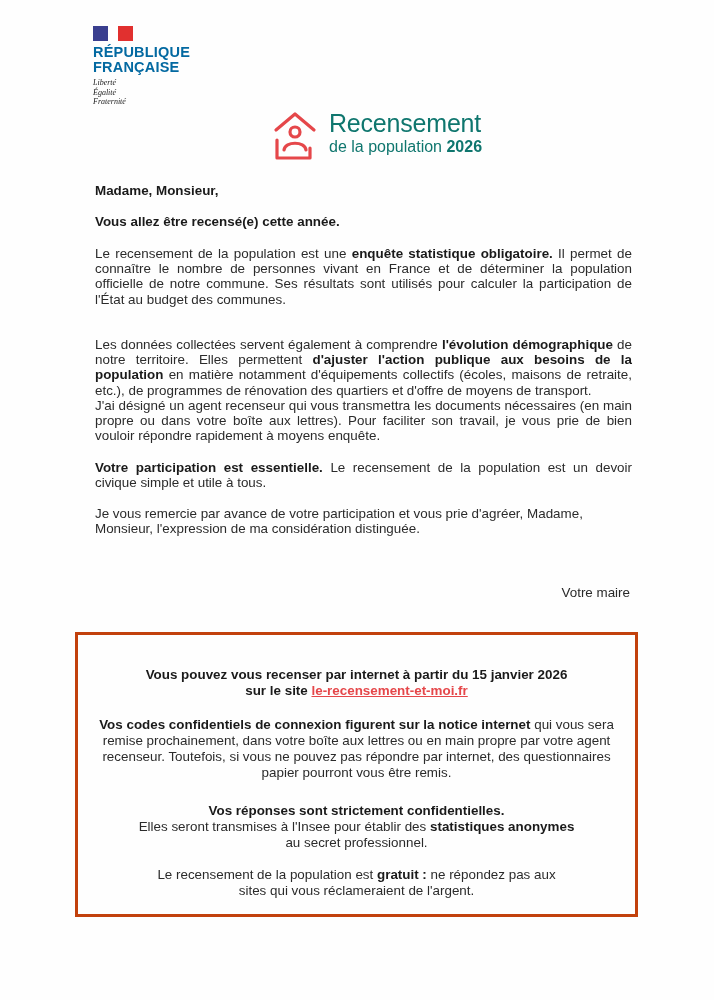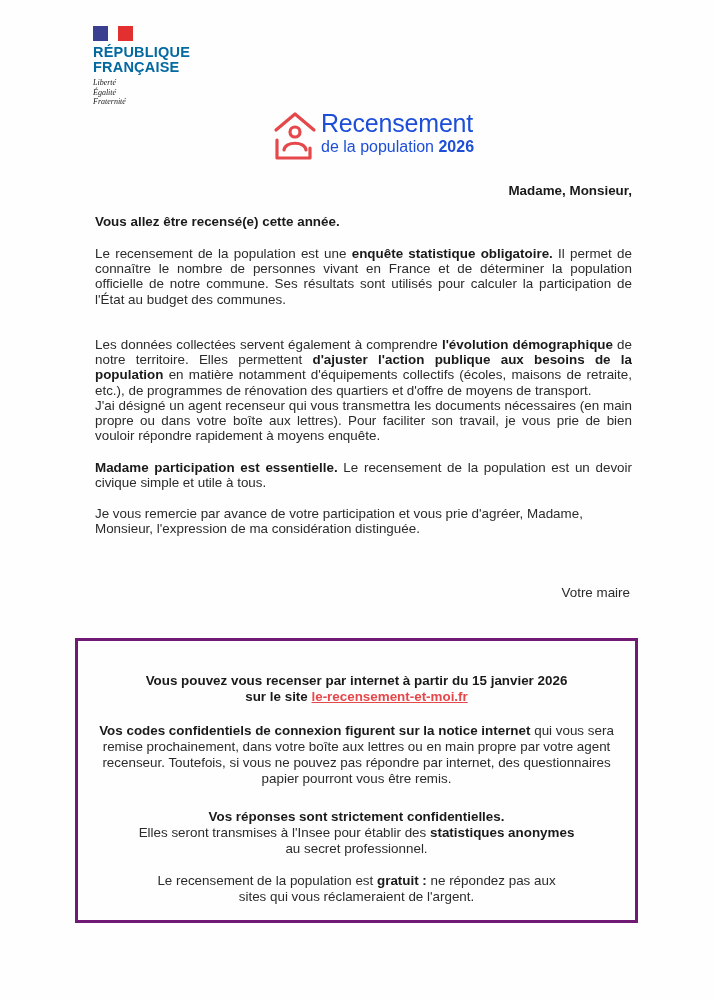--- a/index.html
+++ b/index.html
@@ -10,34 +10,34 @@
   .marianne { position:absolute; left:93px; top:26px; }
   .flag { width:40px; height:15px; display:flex; }
   .flag .b { width:15px; background:#3a3f8f; }
   .flag .w { width:10px; background:#fff; }
   .flag .r { width:15px; background:#e1302f; }
   .rf-name { font-weight:bold; font-size:14.5px; line-height:15px; color:#0369a1; margin-top:4px; letter-spacing:0.2px; }
   .rf-motto { font-family:"Liberation Serif", serif; font-style:italic; font-size:8px; line-height:9.5px; color:#222; margin-top:3px; }
 
   .logo { position:absolute; left:273px; top:110px; display:flex; align-items:flex-start; }
   .logo svg { width:44px; height:52px; }
-  .logo-text { margin-left:4px; color:#1d4ed8; }
+  .logo-text { margin-left:12px; color:#0f766e; }
   .logo-title { font-size:25px; line-height:26px; letter-spacing:-0.2px; }
   .logo-sub { font-size:16px; line-height:18px; margin-top:2px; }
   .logo-sub b { font-weight:bold; }
 
   .body { position:absolute; left:95px; width:537px; font-size:13.4px; line-height:15.2px; color:#2b2b2b; }
   .j { text-align:justify; }
   .b { font-weight:bold; color:#1a1a1a; }
   .sign { position:absolute; right:84px; top:585px; font-size:13.4px; }
 
   .box {
     position:absolute; left:75px; top:632px; width:563px; height:285px;
-    border:3px solid #701a75; box-sizing:border-box;
-    text-align:center; font-size:13.4px; line-height:16px; color:#2b2b2b;margin-top:6px;
+    border:3px solid #c2410c; box-sizing:border-box;
+    text-align:center; font-size:13.4px; line-height:16px; color:#2b2b2b;
   }
   .box p { margin:0; }
   .link { color:#e5474a; text-decoration:underline; }
 </style>
 </head>
 <body>
 
 <div class="marianne">
   <div class="flag">
     <div class="b"></div>
@@ -61,35 +61,35 @@
     <circle cx="22" cy="22" r="5"></circle>
     <path d="M11 40 C12 31 32 31 33 40"></path>
     <path d="M4 30 L4 48 L37 48 L37 38"></path>
   </svg>
   <div class="logo-text">
     <div class="logo-title">Recensement</div>
     <div class="logo-sub"><span>de la population</span> <b>2026</b></div>
   </div>
 </div>
 
-<div class="body b" style="top:183px;text-align:right;">Madame, Monsieur,</div>
+<div class="body b" style="top:183px;">Madame, Monsieur,</div>
 <div class="body b" style="top:214px;">Vous allez être recensé(e) cette année.</div>
 
 <div class="body j" style="top:246px;">
   <span>Le recensement de la population est une </span><span class="b">enquête statistique obligatoire.</span><span> Il permet de connaître le nombre de personnes vivant en France et de déterminer la population officielle de notre commune. Ses résultats sont utilisés pour calculer la participation de l'État au budget des communes.</span>
 </div>
 
 <div class="body j" style="top:337px;">
   <span>Les données collectées servent également à comprendre </span><span class="b">l'évolution démographique</span><span> de notre territoire. Elles permettent </span><span class="b">d'ajuster l'action publique aux besoins de la population</span><span> en matière notamment d'équipements collectifs (écoles, maisons de retraite, etc.), de programmes de rénovation des quartiers et d'offre de moyens de transport.</span>
 </div>
 
 <div class="body j" style="top:398px;">J'ai désigné un agent recenseur qui vous transmettra les documents nécessaires (en main propre ou dans votre boîte aux lettres). Pour faciliter son travail, je vous prie de bien vouloir répondre rapidement à moyens enquête.</div>
 
 <div class="body j" style="top:460px;">
-  <span class="b">Madame participation est essentielle.</span><span> Le recensement de la population est un devoir civique simple et utile à tous.</span>
+  <span class="b">Votre participation est essentielle.</span><span> Le recensement de la population est un devoir civique simple et utile à tous.</span>
 </div>
 
 <div class="body" style="top:506px;">Je vous remercie par avance de votre participation et vous prie d'agréer, Madame, Monsieur, l'expression de ma considération distinguée.</div>
 
 <div class="sign">Votre maire</div>
 
 <div class="box">
   <p class="b" style="margin-top:32px;">Vous pouvez vous recenser par internet à partir du 15 janvier 2026</p>
   <p class="b"><span>sur le site </span><span class="link">le-recensement-et-moi.fr</span></p>
 

